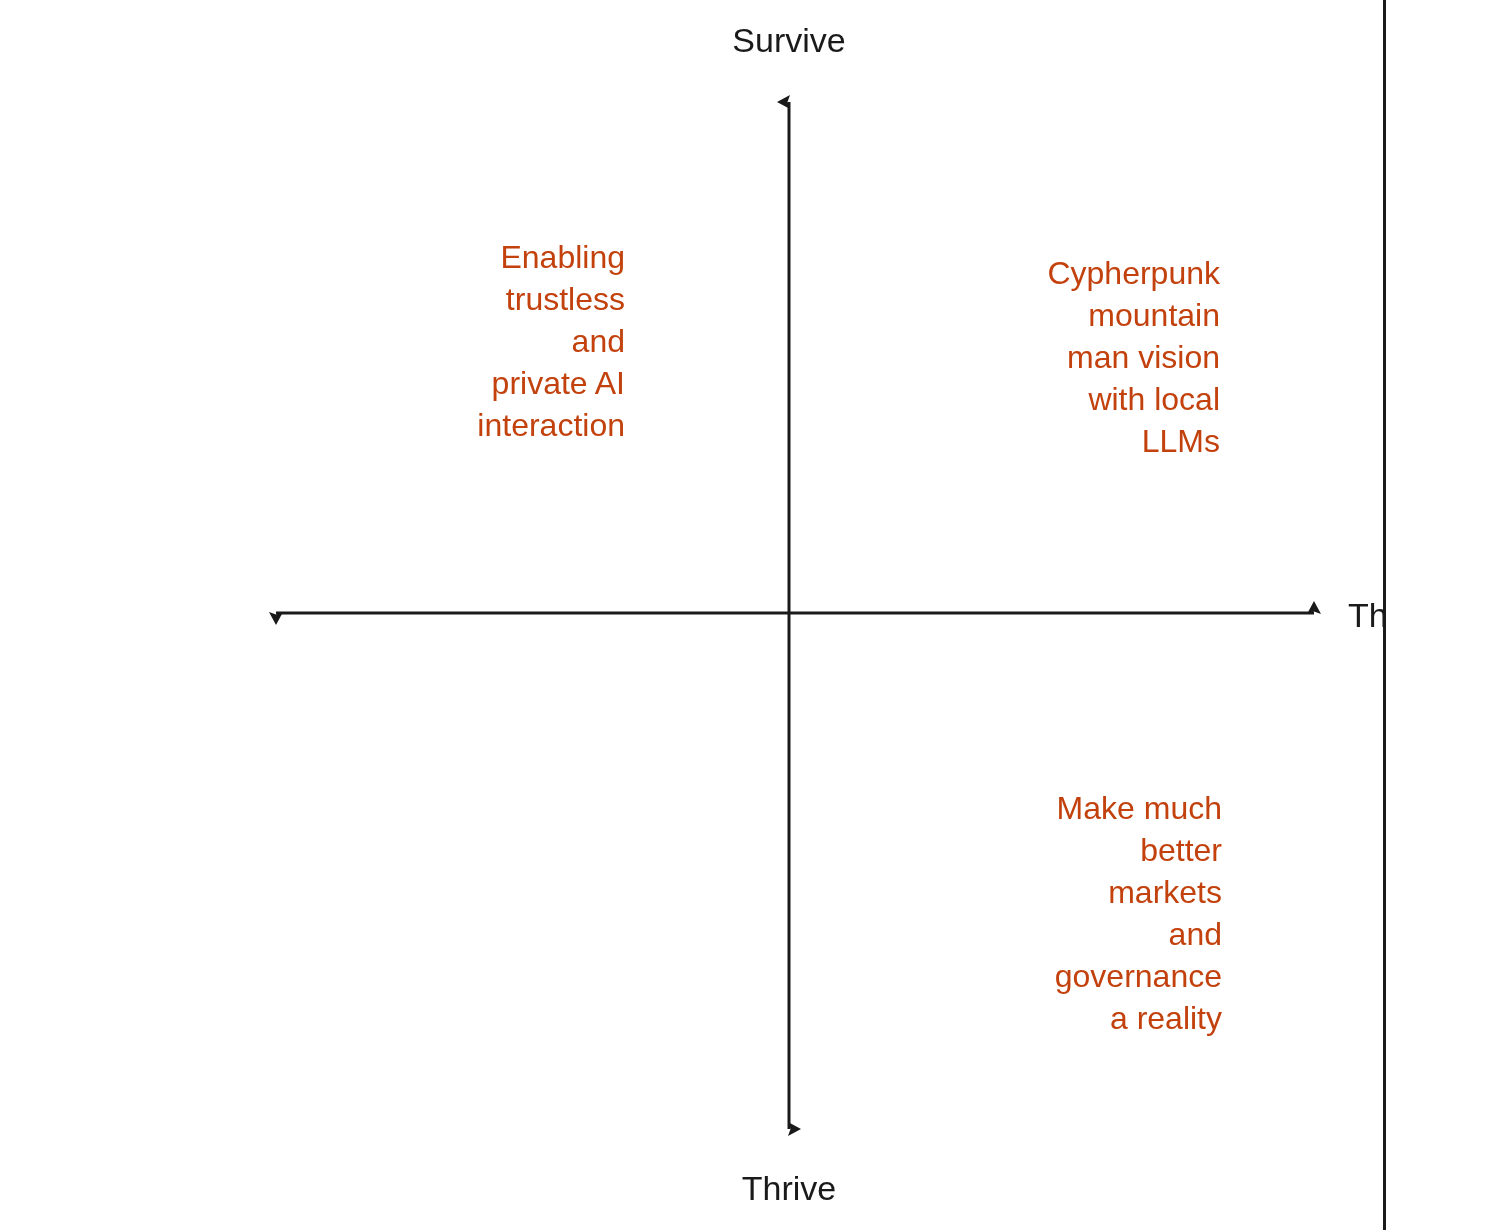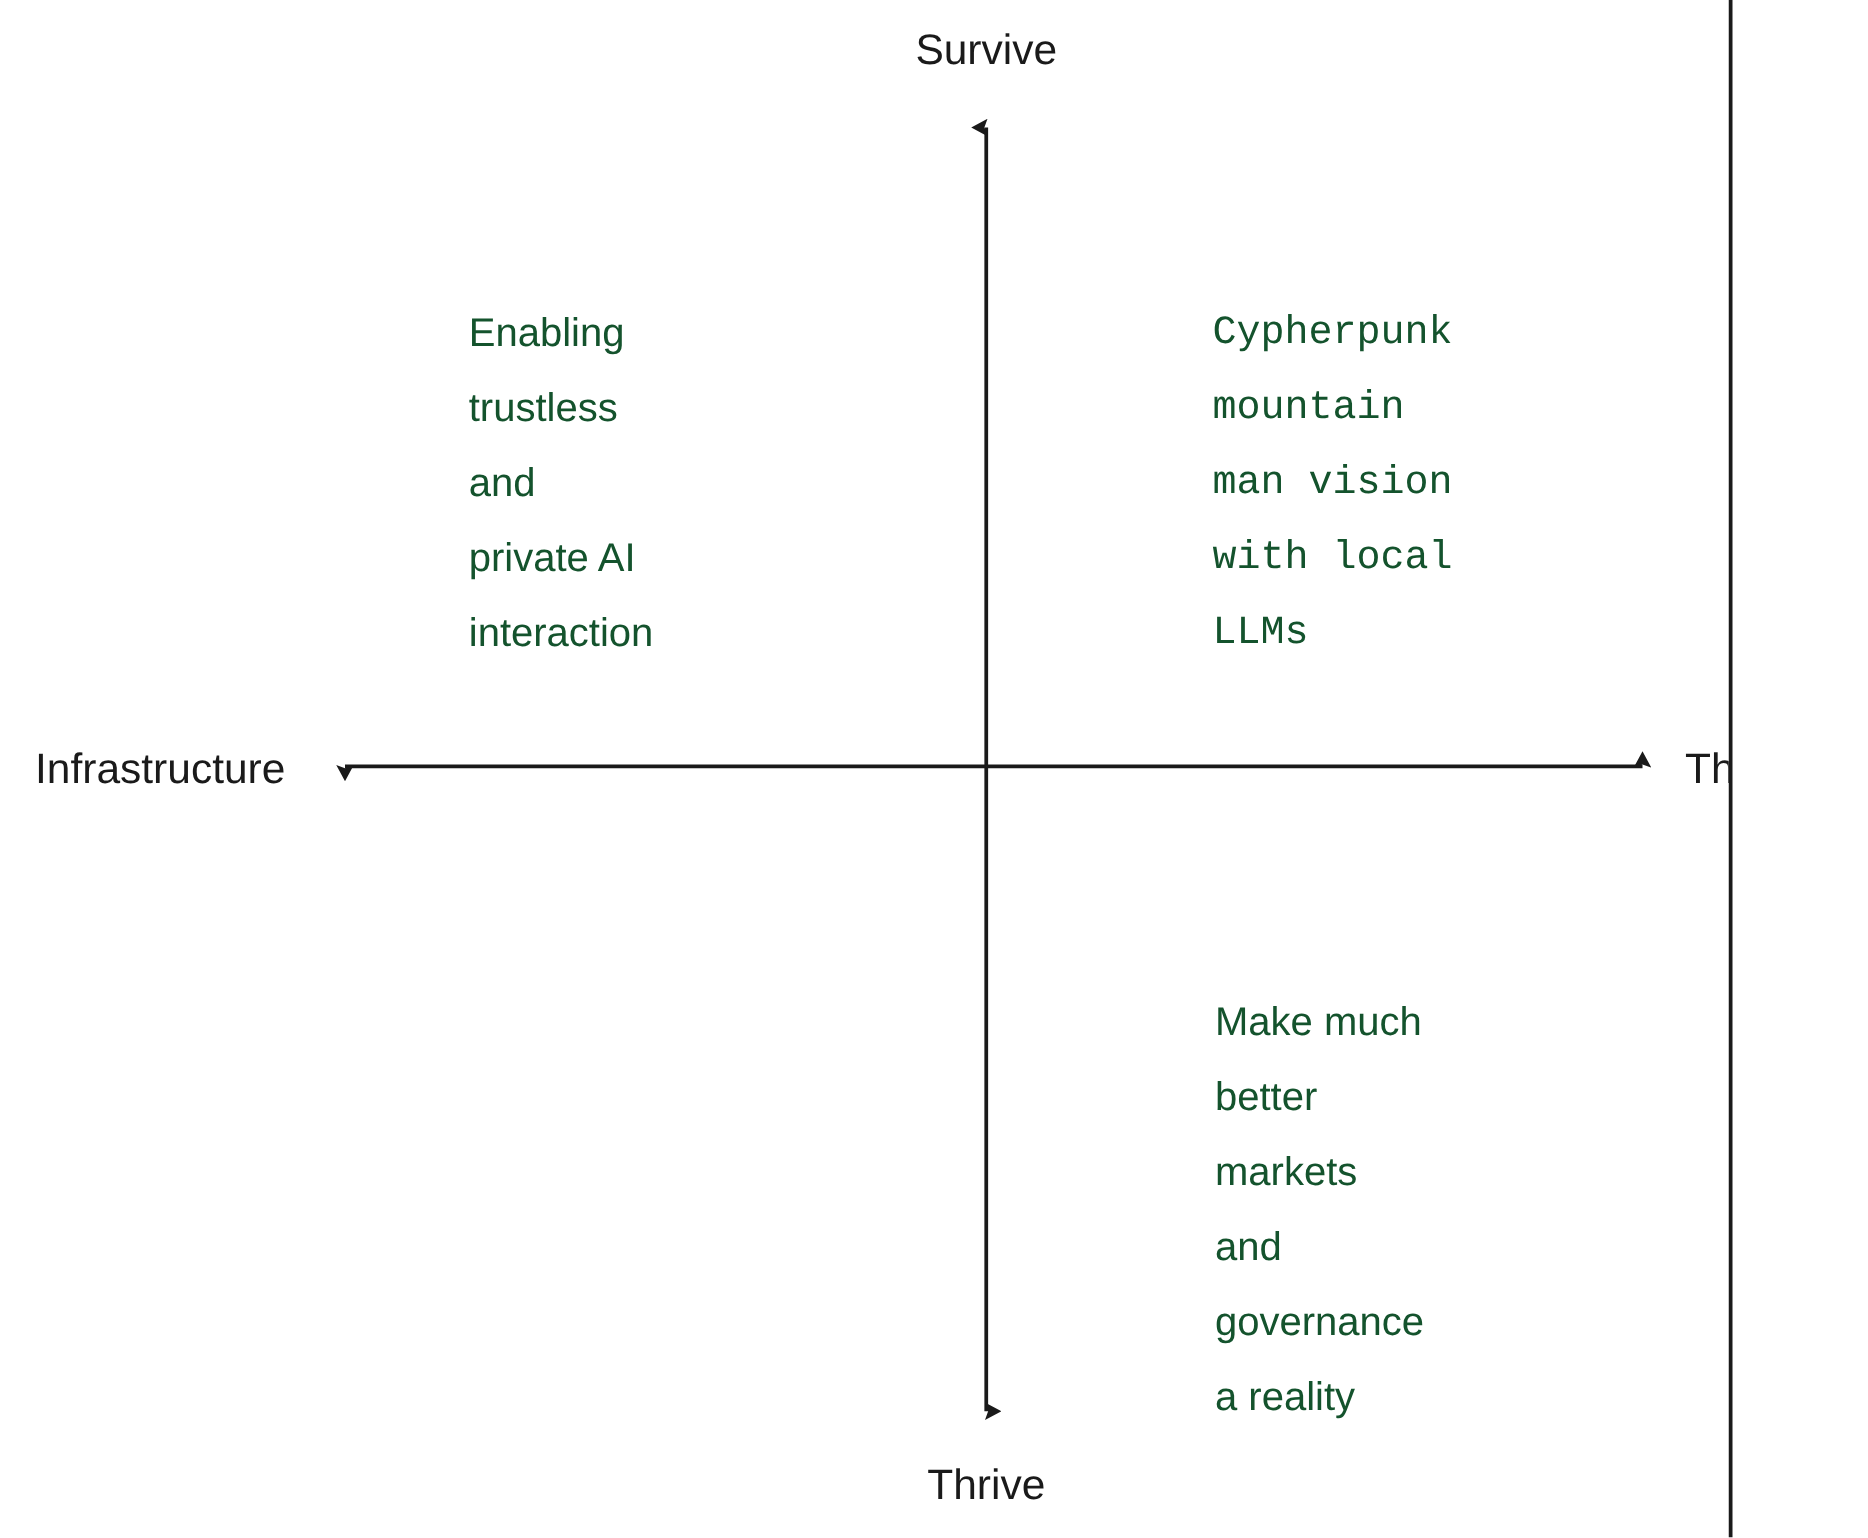--- a/index.html
+++ b/index.html
@@ -49,35 +49,34 @@
     left: 28px;
     top: 595px;
   }
   #label-impact {
     left: 1348px;
     top: 595px;
   }
   .quadrant-text {
     position: absolute;
     font-size: 32px;
-    line-height: 60px;
-    color: #14532d;
-    text-align: left;
+    line-height: 42px;
+    color: #c2410c;
+    text-align: right;
     white-space: pre-line;
   }
   #quadrant-top-left {
     left: 375px;
     top: 236px;
     width: 250px;
   }
   #quadrant-top-right {
     left: 970px;
-    top: 236px;
+    top: 252px;
     width: 250px;
-    font-family: Liberation Mono, monospace;
   }
   #quadrant-bottom-left {
     left: 377px;
     top: 810px;
     width: 250px;
   }
   #quadrant-bottom-right {
     left: 972px;
     top: 787px;
     width: 250px;
@@ -112,21 +111,20 @@
     <g>
       <line x1="789" y1="613" x2="276" y2="613" stroke="#1a1a1a" stroke-width="3" marker-end="url(#arrow-left)"></line>
       <line x1="789" y1="613" x2="1314" y2="613" stroke="#1a1a1a" stroke-width="3" marker-end="url(#arrow-right)"></line>
     </g>
   </svg>
 
   <div class="axis-label" id="label-survive">Survive</div>
 
   <div class="axis-label" id="label-thrive">Thrive</div>
 
-  <div class="axis-label" id="label-infrastructure">Infrastructure</div>
 
   <div class="axis-label" id="label-impact">Thrive</div>
 
   <div class="quadrant-text" id="quadrant-top-left">Enabling
 trustless
 and
 private AI
 interaction</div>
 
   <div class="quadrant-text" id="quadrant-top-right">Cypherpunk

